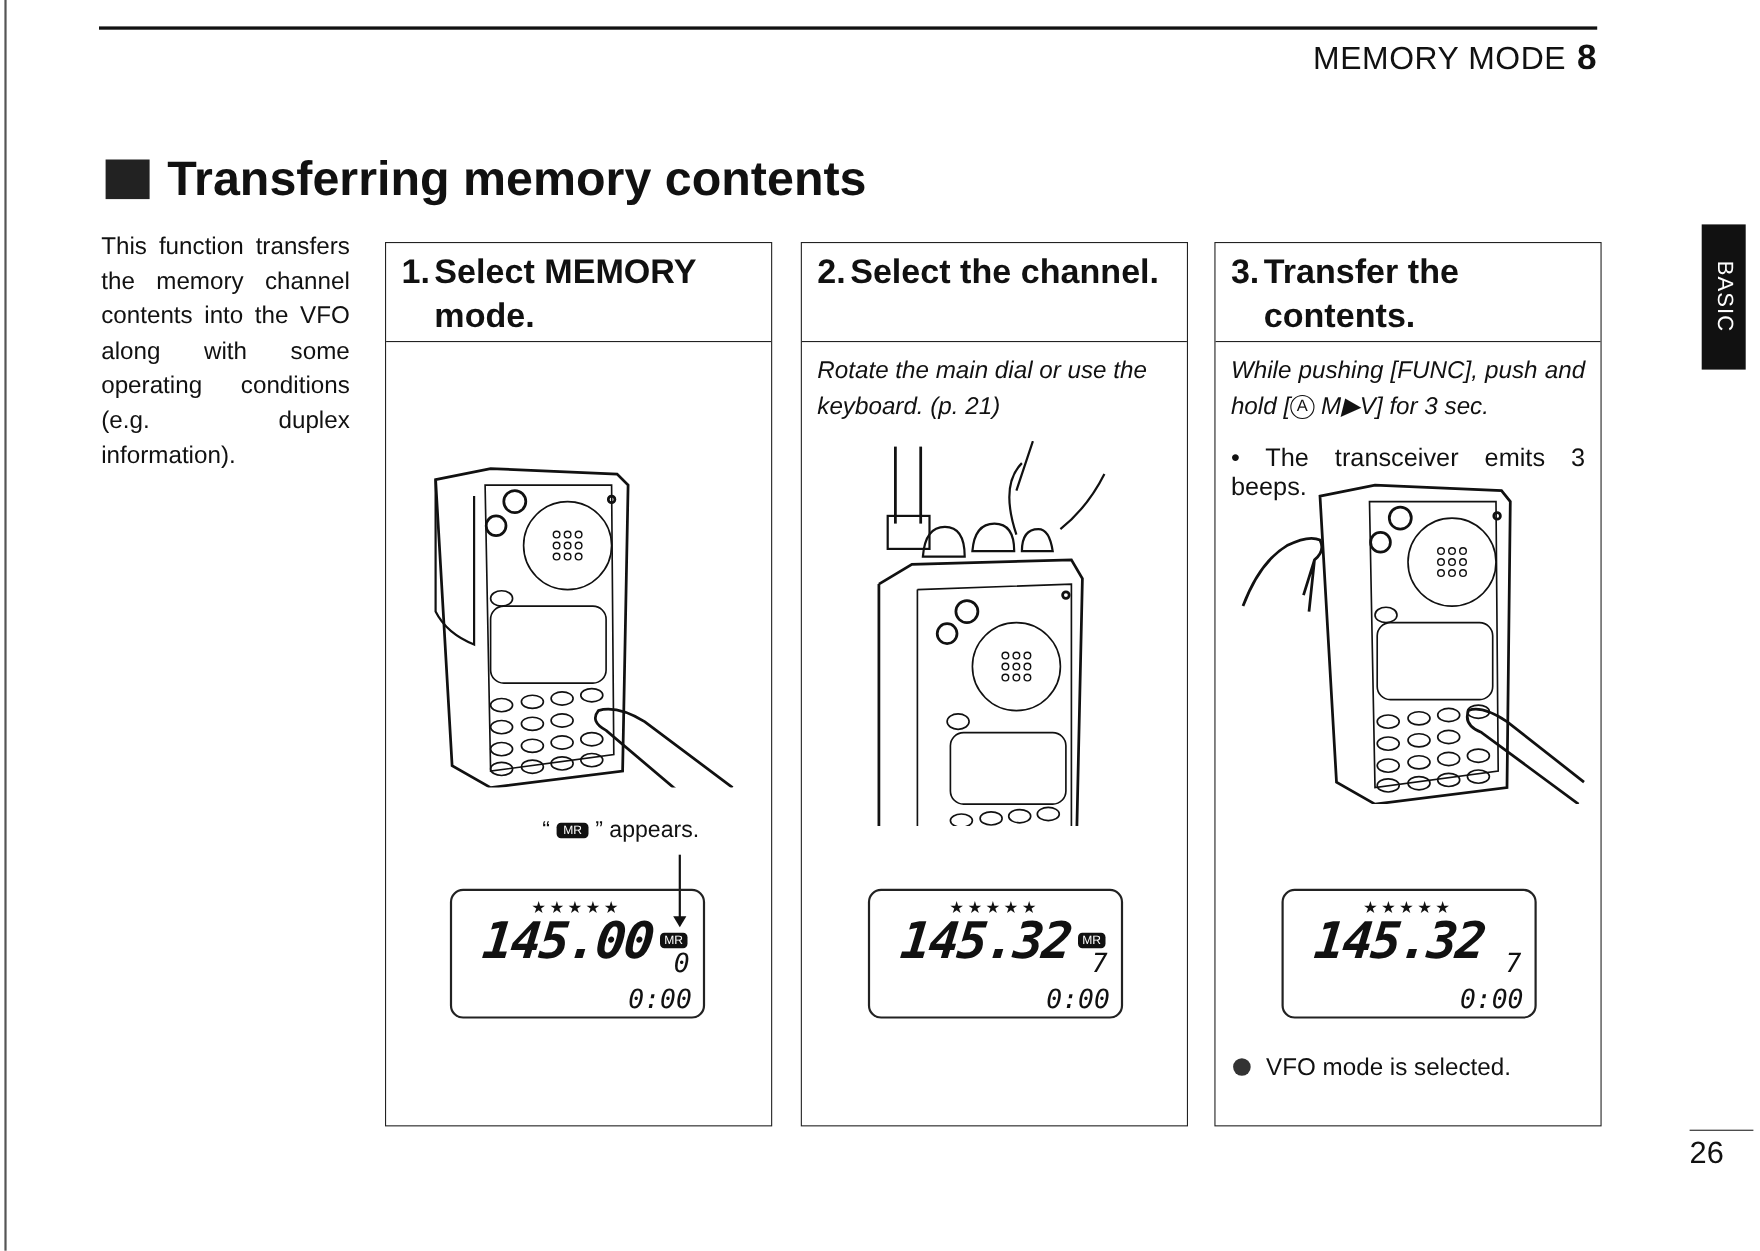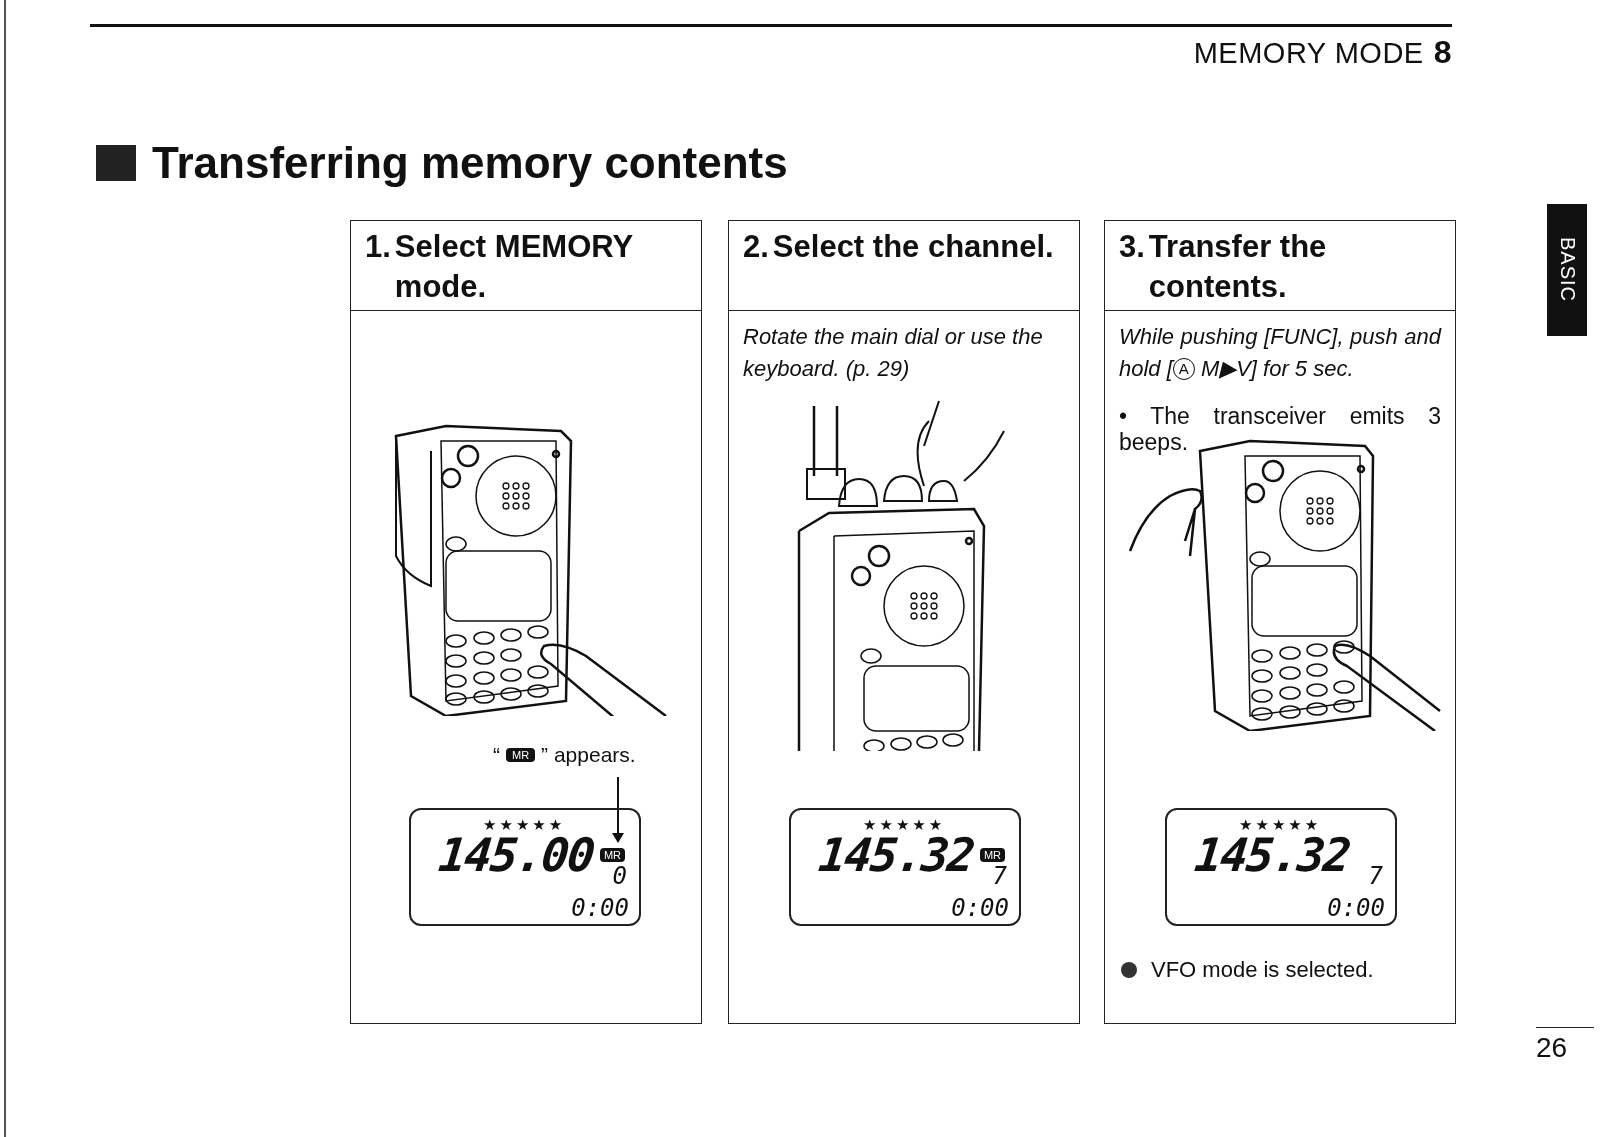--- a/index.html
+++ b/index.html
@@ -45,20 +45,21 @@
 <div class="running-head">
   <span>MEMORY MODE</span><span class="chap">8</span>
 </div>
 
 <div class="section-title">
   <div class="square"></div>
   <span>Transferring memory contents</span>
 </div>
 
 <div class="intro">
+  <p>This function transfers the memory channel contents into the VFO along with some operating conditions (e.g. duplex information).</p>
 </div>
 
 <div class="tab">
     <span>BASIC</span>
   </div>
 
 <div class="step" style="left:350px;">
   <div class="step-head">
     <span class="num">1.</span>
     <span class="title">Select MEMORY mode.</span>
@@ -114,21 +115,21 @@
     <span class="ch">0</span>
     <span class="time">0:00</span>
   </div>
 </div>
 
 <div class="step" style="left:728px;">
   <div class="step-head">
     <span class="num">2.</span>
     <span class="title">Select the channel.</span>
   </div>
-  <div class="step-body" style="text-align:left;">Rotate the main dial or use the keyboard. (p. 29)</div>
+  <div class="step-body" style="text-align:left;">Rotate the main dial or use the keyboard. (p. 21)</div>
   <svg class="illus" style="left:60px;top:180px;" width="240" height="350" viewBox="0 0 240 350" fill="none" stroke="#111" stroke-width="2.5">
     <line x1="25" y1="5" x2="25" y2="75"></line>
       <line x1="48" y1="5" x2="48" y2="75"></line>
     <rect x="18" y="68" width="38" height="30" stroke-width="2"></rect>
     <path d="M50 105 Q52 78 70 78 Q88 78 88 105 Z" stroke-width="2"></path>
     <path d="M95 100 Q97 75 115 75 Q133 75 133 100 Z" stroke-width="2"></path>
     <path d="M140 100 Q140 80 155 80 Q165 80 168 100 Z" stroke-width="2"></path>
     <path d="M135 85 Q120 40 140 20 M150 0 L135 45 M175 80 Q200 60 215 30" stroke-width="2"></path>
     <path d="M10 130 L40 112 L185 108 L195 125 L190 350 M10 130 L10 350"></path>
     <path d="M45 135 L185 130 L185 350 M45 135 L45 350" stroke-width="1.5"></path>
@@ -164,21 +165,21 @@
     <span class="time">0:00</span>
   </div>
 </div>
 
 <div class="step" style="left:1104px;">
   <div class="step-head">
     <span class="num">3.</span>
     <span class="title">Transfer the contents.</span>
   </div>
   <div class="step-body">
-    <span>While pushing [FUNC], push and hold [</span><span class="circled">A</span><span> M▶V] for 5 sec.</span>
+    <span>While pushing [FUNC], push and hold [</span><span class="circled">A</span><span> M▶V] for 3 sec.</span>
     <div class="step-note">• The transceiver emits 3 beeps.</div>
   </div>
   <svg class="illus" style="left:10px;top:210px;" width="335" height="300" viewBox="0 0 335 300" fill="none" stroke="#111" stroke-width="2.5">
     <path d="M85 20 L135 10 L250 15 L258 25 L255 285 L135 300 L100 280 Z"></path>
     <path d="M130 25 L245 25 L247 270 L135 285 Z" stroke-width="1.5"></path>
     <circle cx="158" cy="40" r="10"></circle>
       <circle cx="140" cy="62" r="9"></circle>
       <circle cx="246" cy="38" r="3"></circle>
     <circle cx="205" cy="80" r="40" stroke-width="1.5"></circle>
     <g stroke-width="1.3">

